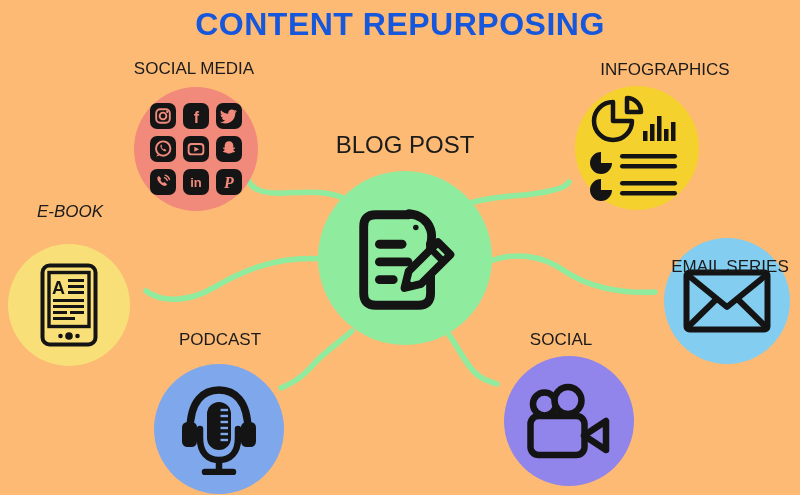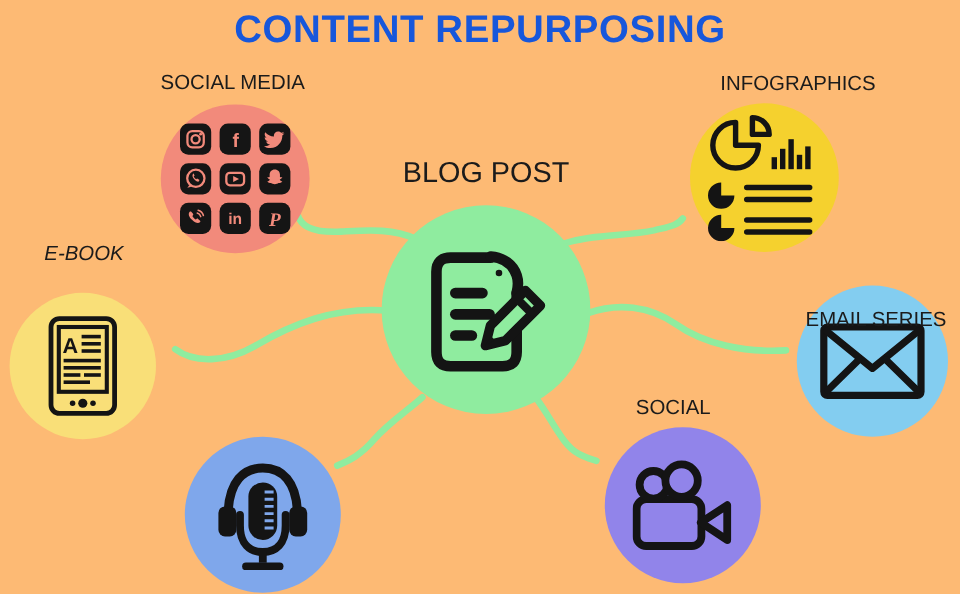--- a/index.html
+++ b/index.html
@@ -57,20 +57,21 @@
       <path d="M 352,331 C 340,342 324,352 312,366 C 301,379 291,384 281,388"></path>
       <path d="M 447,332 C 456,344 461,355 470,367 C 479,379 488,381 497,384"></path>
     </g>
   </svg>
 
   <div class="label" id="l-social">SOCIAL MEDIA</div>
   <div class="label" id="l-info">INFOGRAPHICS</div>
   <div class="label" id="l-center">BLOG POST</div>
   <div class="label" id="l-ebook">E-BOOK</div>
   <div class="label" id="l-email">EMAIL SERIES</div>
+  <div class="label" id="l-podcast">PODCAST</div>
   <div class="label" id="l-video">SOCIAL</div>
 
   <div class="circle" id="c-social">
     <div class="apps-grid">
       <div class="tile">
         <svg width="26" height="26" viewBox="0 0 26 26">
           <rect x="6.2" y="6.2" width="13.6" height="13.6" rx="4" fill="none" stroke="#F28A7B" stroke-width="1.9"></rect>
           <circle cx="13" cy="13" r="3.4" fill="none" stroke="#F28A7B" stroke-width="1.9"></circle>
           <circle cx="17.2" cy="8.8" r="1.2" fill="#F28A7B"></circle>
         </svg>

